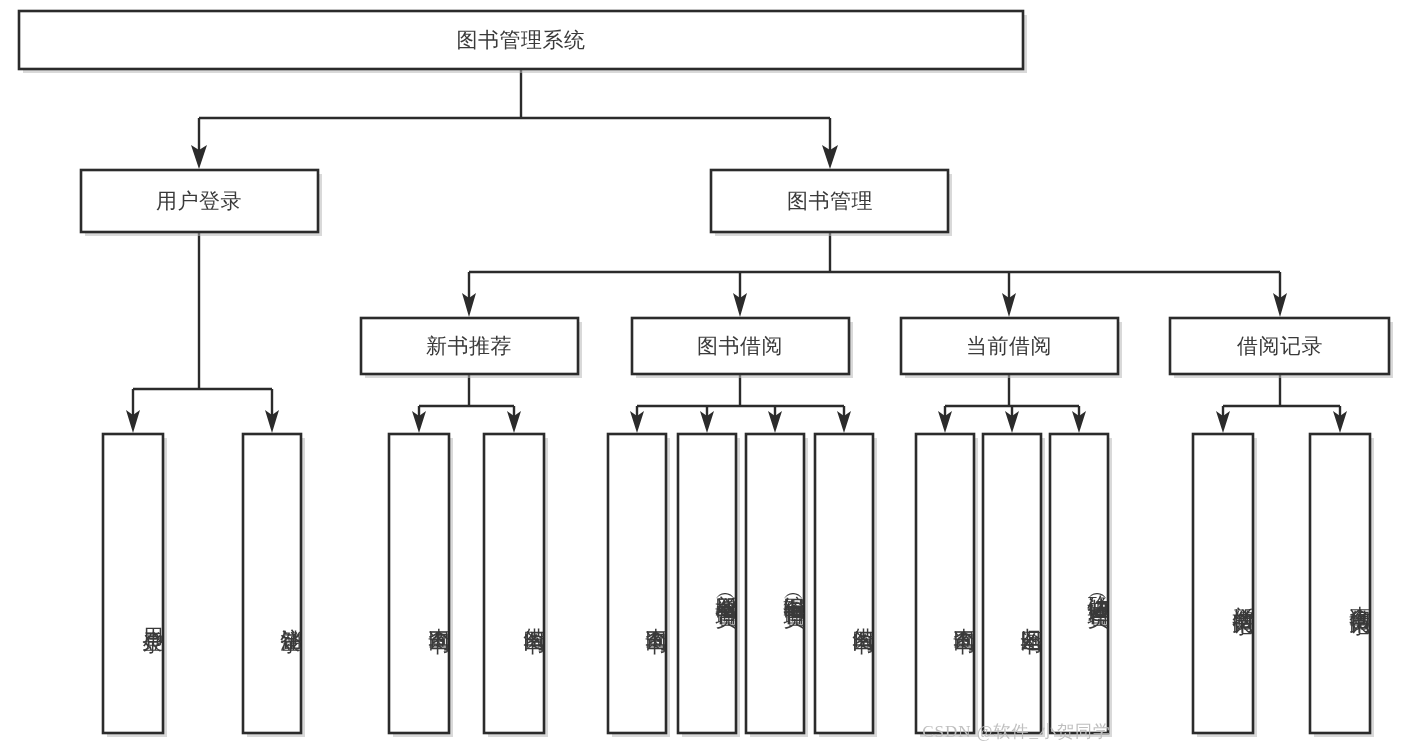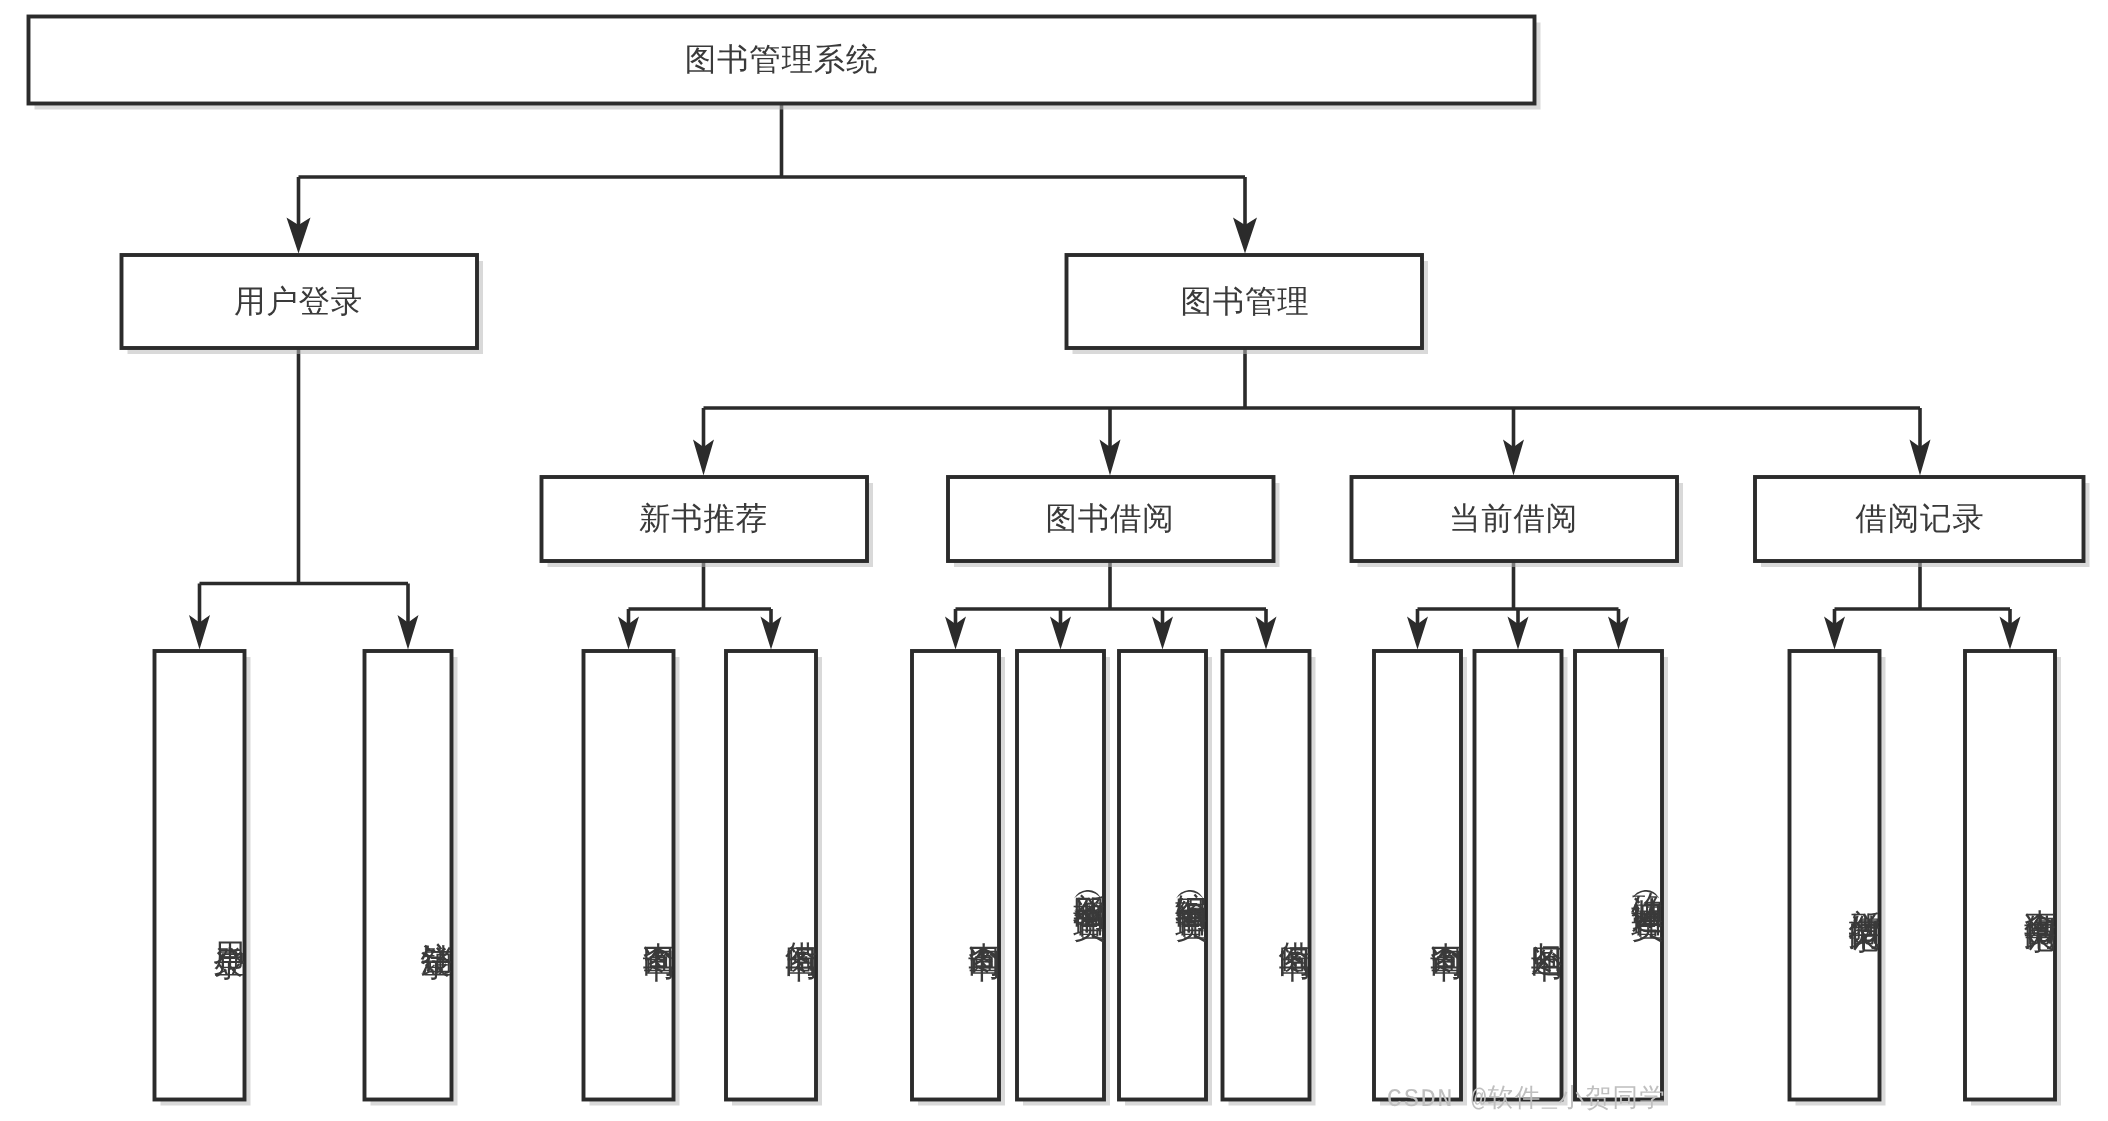--- a/index.html
+++ b/index.html
@@ -49,21 +49,21 @@
     align-items:flex-start;
     justify-content:center;
     white-space:nowrap;
     pointer-events:none;
     user-select:none;
   }
   .watermark{
     position:absolute;
     right:10px;
     bottom:4px;
-    font-family:Liberation Mono, monospace;
+    font-family:Liberation Serif, serif;
     font-size:17px;
     color:#bfbfbf;
     letter-spacing:1px;
     white-space:nowrap;
     user-select:none;
     margin-top:40px;
   }
 </style>
 </head>
 <body>

